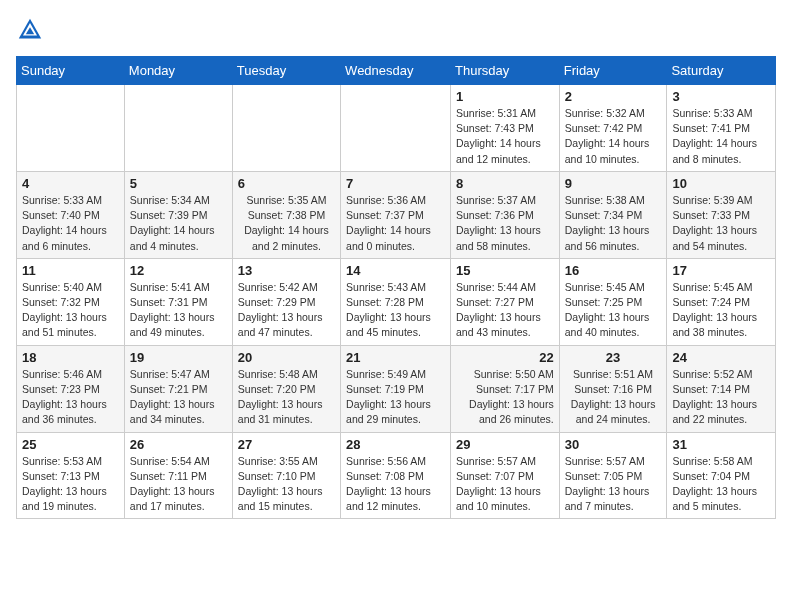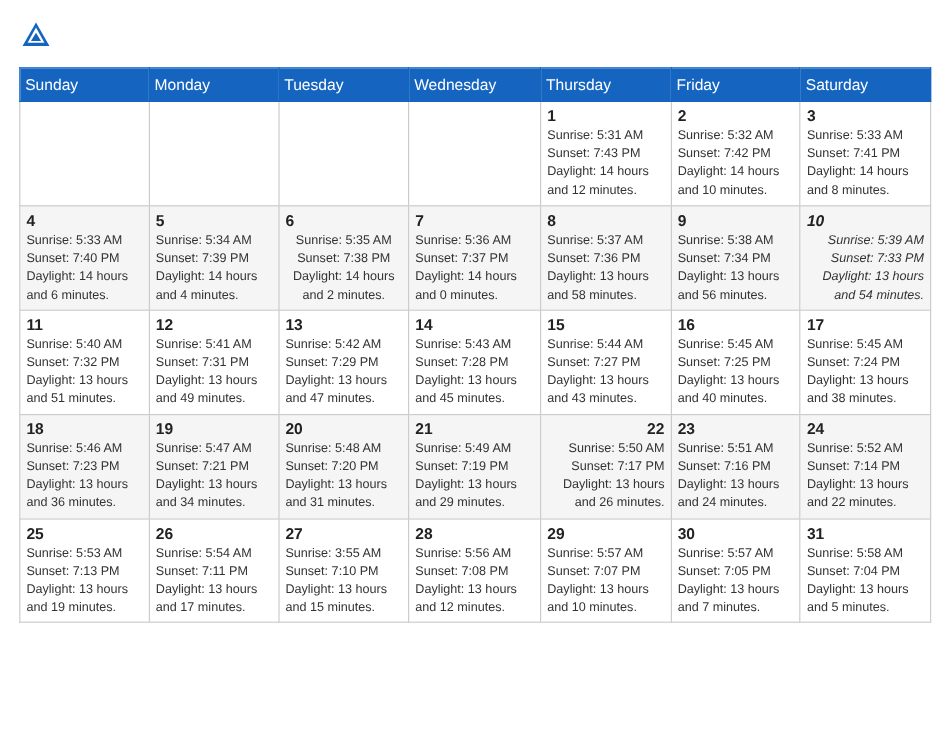--- a/index.html
+++ b/index.html
@@ -183,23 +183,23 @@
 Daylight: 13 hours
 and 58 minutes.</div>
         </td>
         <td style="background: rgb(245, 245, 245);">
           <span class="day-number">9</span>
           <div class="day-info" style="white-space: pre-line;">Sunrise: 5:38 AM
 Sunset: 7:34 PM
 Daylight: 13 hours
 and 56 minutes.</div>
         </td>
-        <td style="background: rgb(245, 245, 245); font-style: italic;">
+        <td style="background: rgb(245, 245, 245);">
           <span class="day-number">10</span>
-          <div class="day-info" style="white-space: pre-line; text-align: right;">Sunrise: 5:39 AM
+          <div class="day-info" style="white-space: pre-line;">Sunrise: 5:39 AM
 Sunset: 7:33 PM
 Daylight: 13 hours
 and 54 minutes.</div>
         </td>
       </tr>
       <tr>
         <td>
           <span class="day-number">11</span>
           <div class="day-info" style="white-space: pre-line;">Sunrise: 5:40 AM
 Sunset: 7:32 PM
@@ -278,21 +278,21 @@
 Daylight: 13 hours
 and 29 minutes.</div>
         </td>
         <td style="background: rgb(245, 245, 245); text-align: right;">
           <span class="day-number">22</span>
           <div class="day-info" style="white-space: pre-line;">Sunrise: 5:50 AM
 Sunset: 7:17 PM
 Daylight: 13 hours
 and 26 minutes.</div>
         </td>
-        <td style="background: rgb(245, 245, 245);">
+        <td style="background: rgb(245, 245, 245); text-align: center;">
           <span class="day-number">23</span>
           <div class="day-info" style="white-space: pre-line;">Sunrise: 5:51 AM
 Sunset: 7:16 PM
 Daylight: 13 hours
 and 24 minutes.</div>
         </td>
         <td style="background: rgb(245, 245, 245);">
           <span class="day-number">24</span>
           <div class="day-info" style="white-space: pre-line;">Sunrise: 5:52 AM
 Sunset: 7:14 PM

